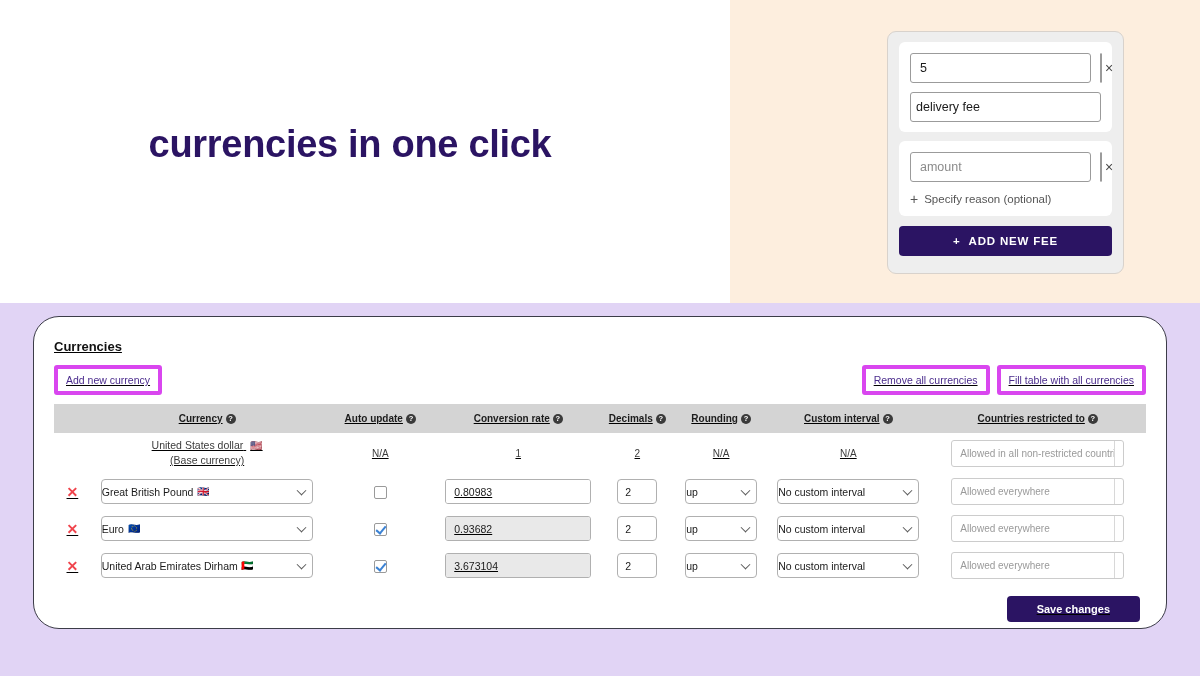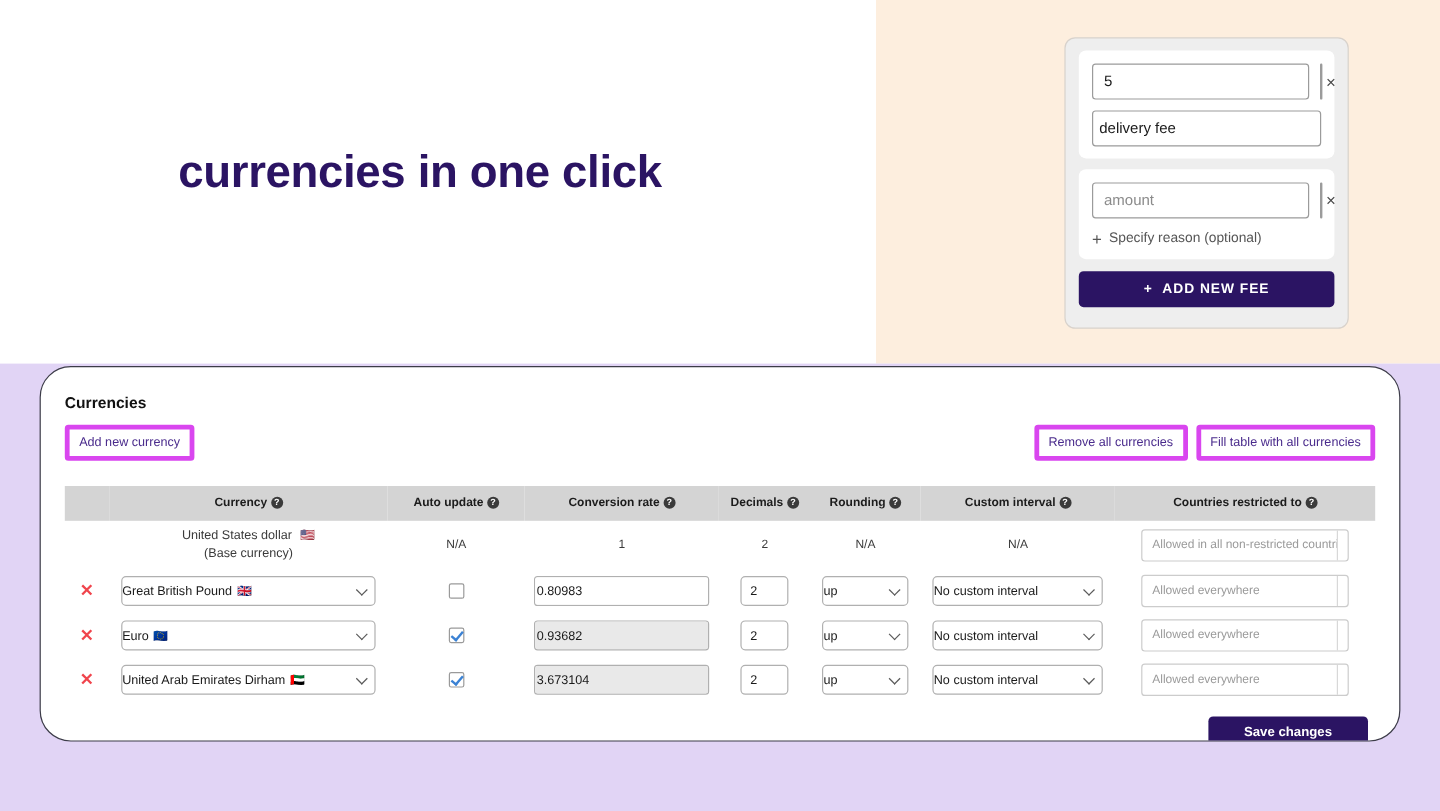--- a/index.html
+++ b/index.html
@@ -76,37 +76,37 @@
     font-family: "Liberation Sans", sans-serif;
     display: flex; align-items: center; justify-content: center; gap: 8px;
   }
 
   
   .lavender {
     position: absolute; left: 0; top: 303px; width: 1200px; height: 373px;
     background: #e1d4f5;
   }
   .table-card {
-    position: absolute; left: 33px; top: 305px; width: 1134px; height: 313px;
+    position: absolute; left: 33px; top: 316px; width: 1134px; height: 313px;
     background: #ffffff; border: 1px solid #3c3c48; border-radius: 26px;
-    padding: 22px 20px 0 20px; overflow: hidden;
+    padding: 22px 20px 0 20px; overflow: hidden; text-decoration: underline;
   }
   .card-title { font-size: 13px; font-weight: 700; color: #111111; }
   .toolbar {
     margin-top: 11px; display: flex; align-items: center;
     justify-content: space-between;
   }
   .btn-outline {
     border: 4px solid #d946ef; background: #ffffff; color: #4a2b8c;
     border-radius: 3px; font-size: 10.5px; padding: 5px 8px; cursor: pointer;
     font-family: "Liberation Sans", sans-serif; white-space: nowrap;
   }
   .toolbar-right { display: flex; gap: 7px; }
 
-  table.curr { width: 100%; border-collapse: collapse; margin-top: 21px; }
+  table.curr { width: 100%; border-collapse: collapse; margin-top: 9px; }
   table.curr thead th {
     background: #d4d4d4; font-size: 10px; font-weight: 700; color: #1c1c1c;
     padding: 9px 2px; text-align: center; white-space: nowrap;
   }
   .qmark {
     display: inline-block; width: 10px; height: 10px; border-radius: 50%;
     background: #3a3a3a; color: #ffffff; font-size: 7.5px; font-weight: 700;
     line-height: 10px; text-align: center; margin-left: 3px;
     vertical-align: 1px;
   }
@@ -151,21 +151,20 @@
   .cb.checked::after {
     content: ""; position: absolute; left: 3.5px; top: 0.5px;
     width: 4px; height: 8px; border-right: 2px solid #3b82d4;
     border-bottom: 2px solid #3b82d4; transform: rotate(40deg);
   }
 
   .rate-wrap {
     display: flex; align-items: stretch; width: 146px; height: 25px;
     border: 1px solid #b0b0b0; border-radius: 3px; overflow: hidden;
     margin: 0 auto;
-    justify-content: flex-end;
   }
   .rate-input {
     flex: 1; border: none; outline: none; padding: 0 8px; font-size: 10.5px;
     color: #1a1a1a; background: #ffffff;
     font-family: "Liberation Sans", sans-serif;
   }
   .rate-input.dim { background: #e9e9e9; }
 
   .dec-input {
     width: 40px; height: 25px; border: 1px solid #b0b0b0; border-radius: 4px;

